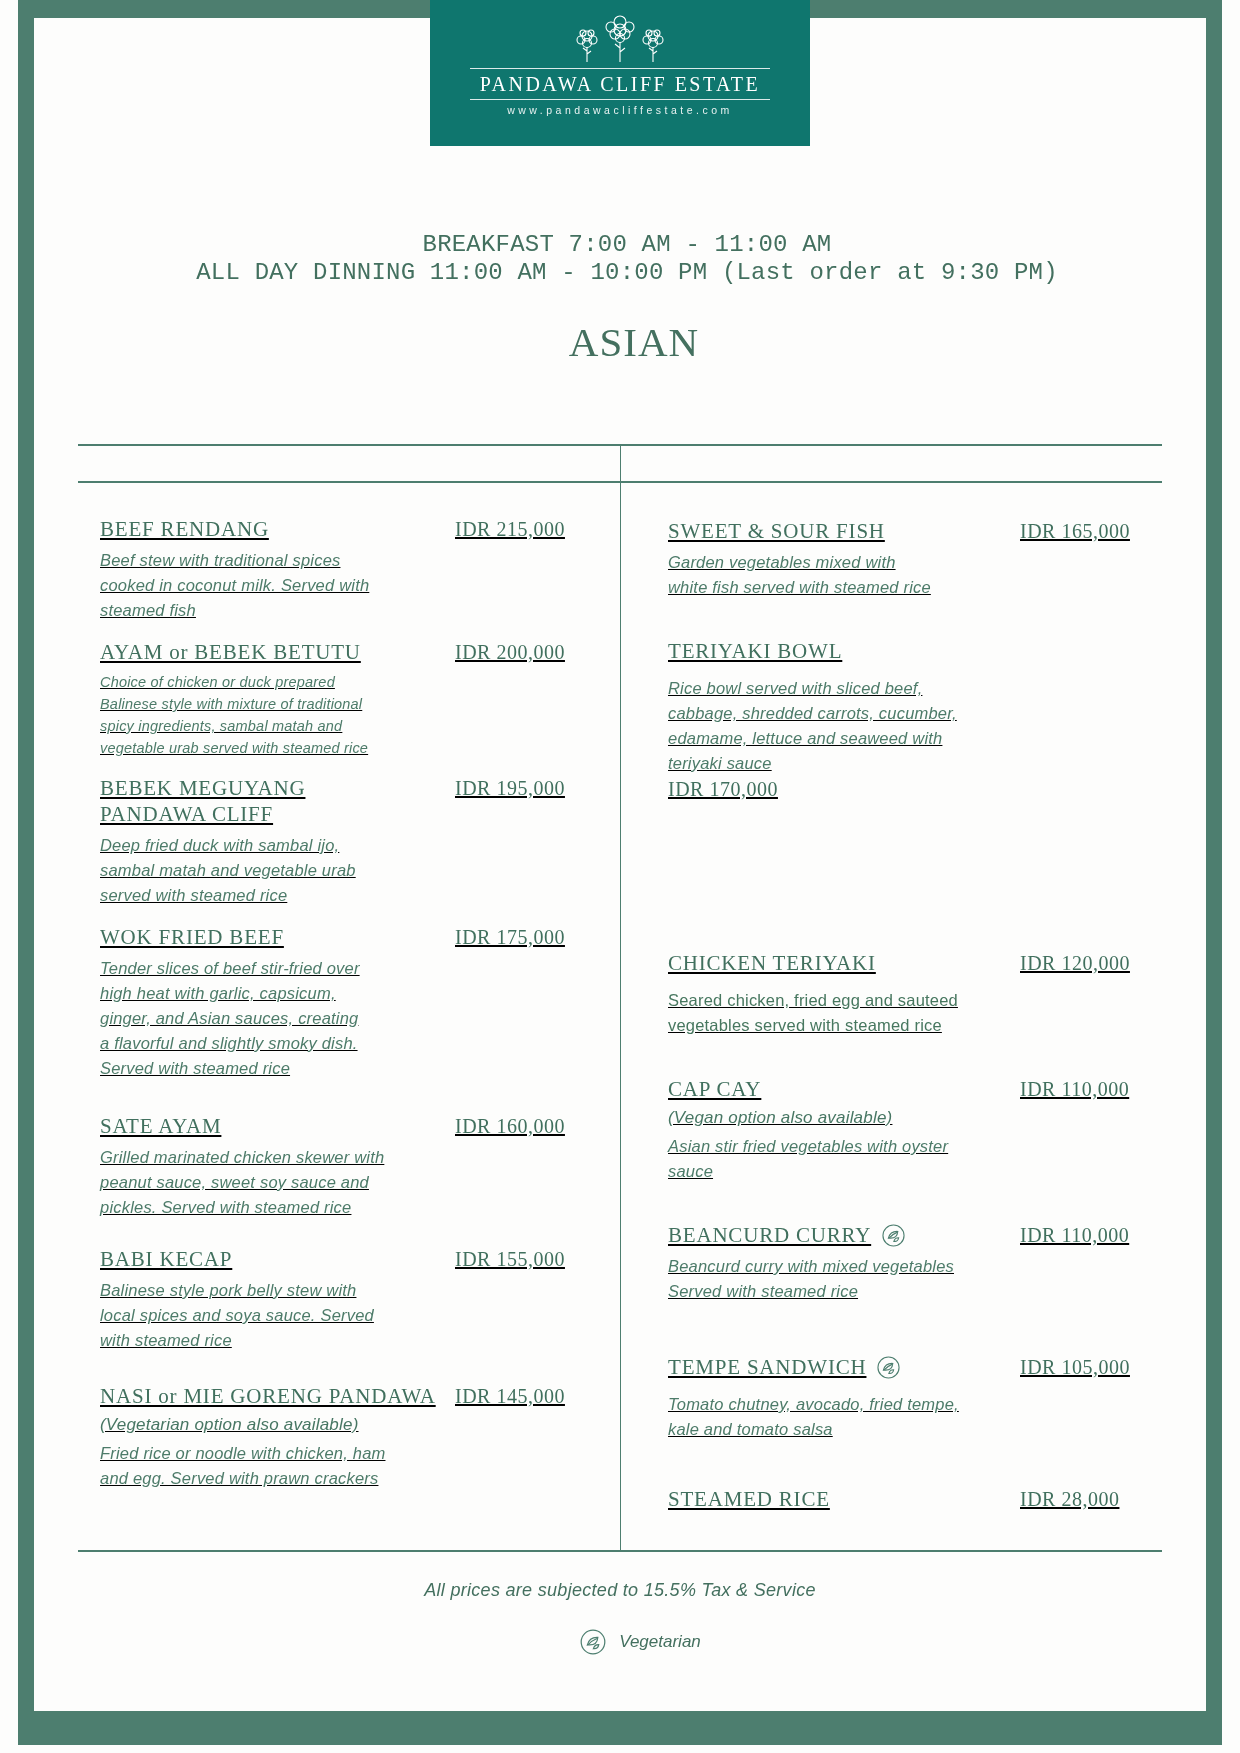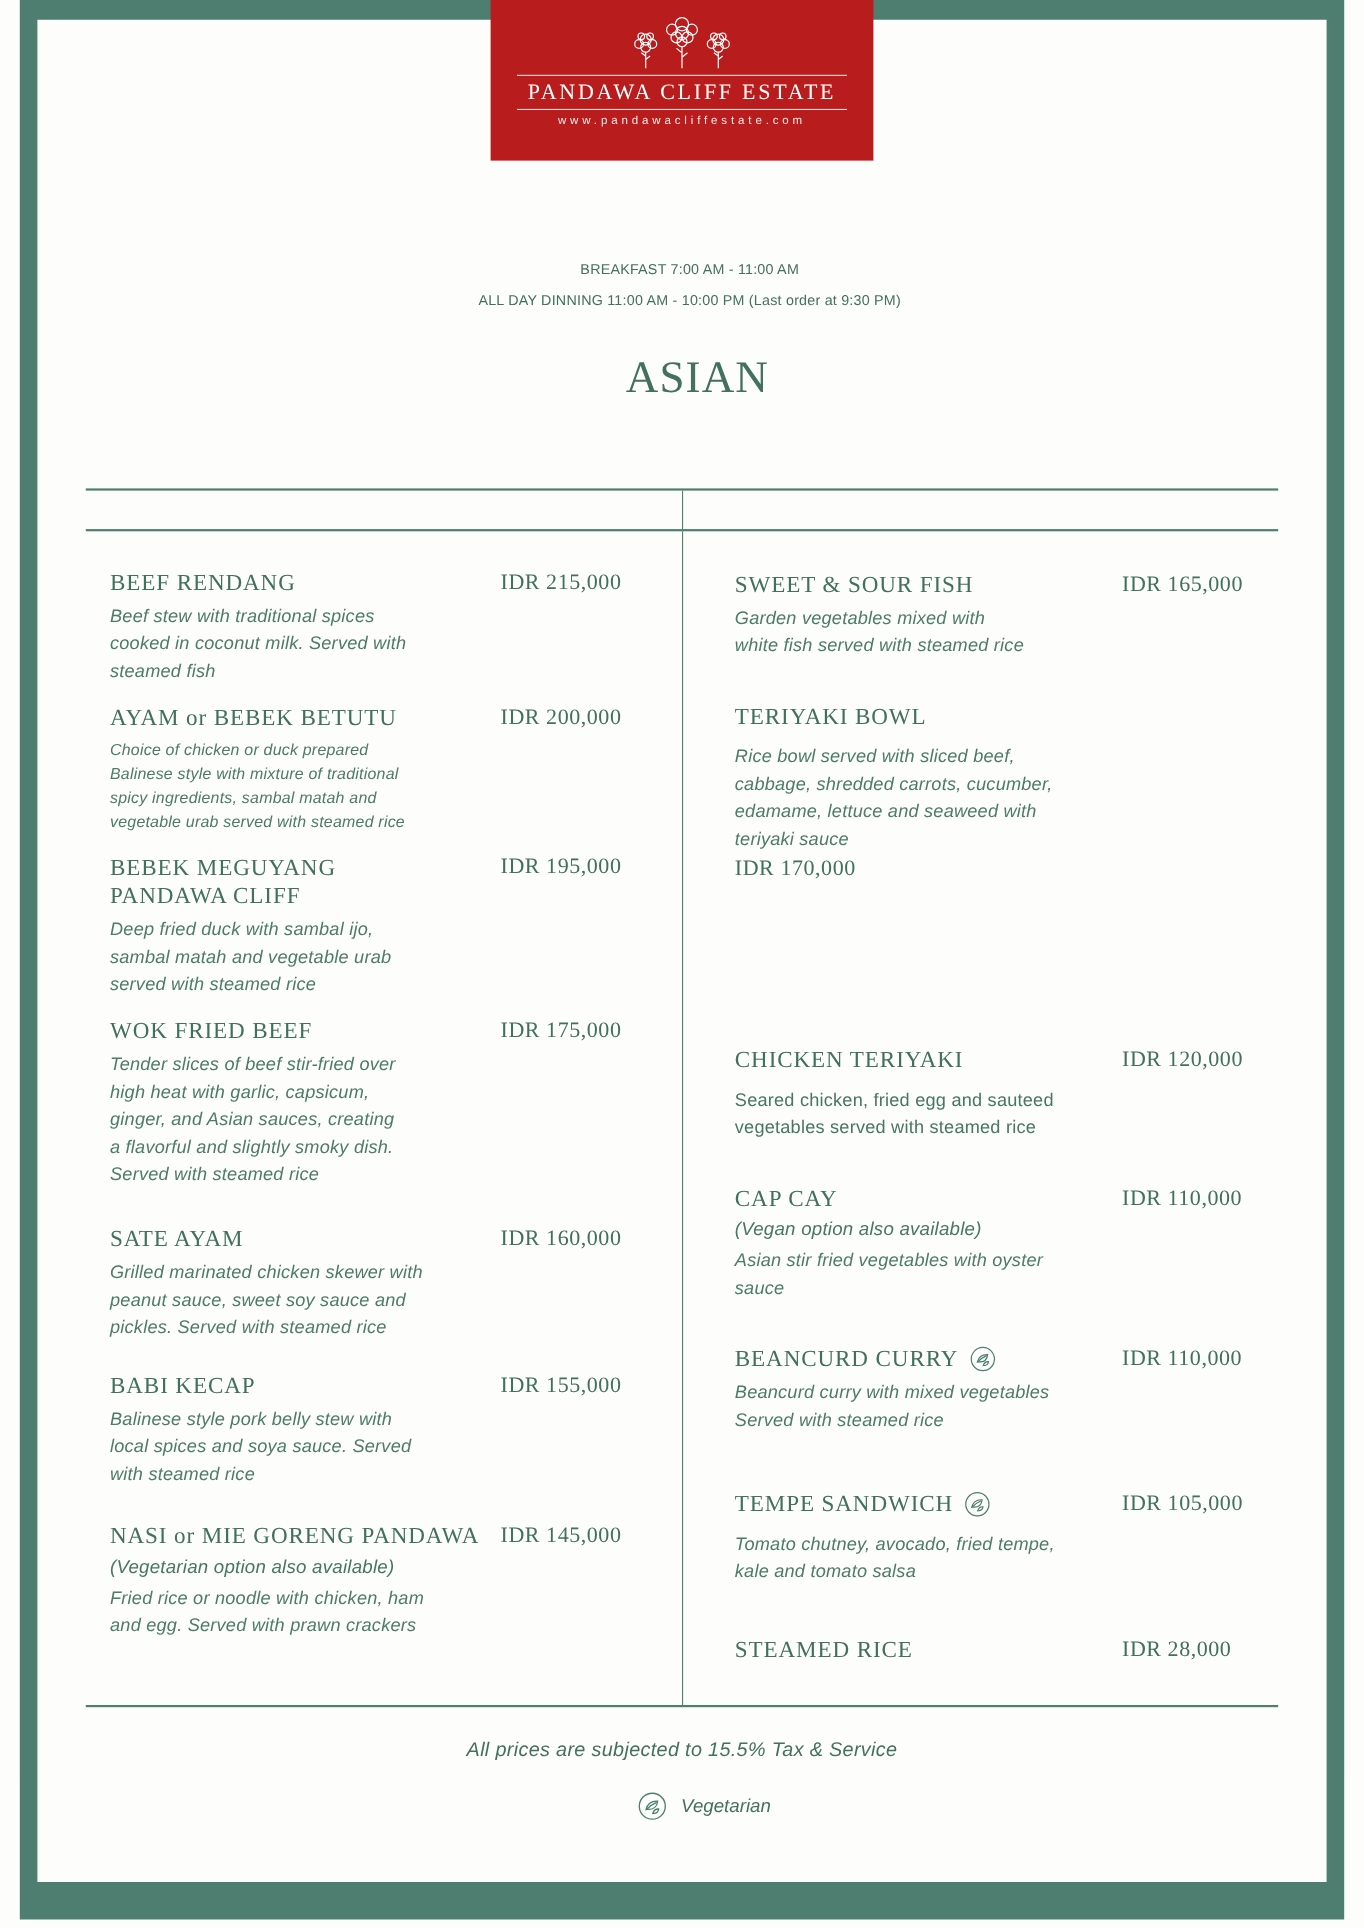--- a/index.html
+++ b/index.html
@@ -10,61 +10,61 @@
   }
   
   .frame {
     position:absolute; left:18px; right:18px; top:0; bottom:8px;
     border:16px solid #4d7e6f; border-top-width:18px; border-bottom-width:34px;
     pointer-events:none;
   }
   
   .banner {
     position:absolute; top:0; left:50%; transform:translateX(-50%);
-    width:348px; height:146px; background:#b91c1c; color:#fff;
+    width:380px; height:146px; background:#0f766e; color:#fff;
     display:flex; flex-direction:column; align-items:center;
   }
   .banner svg.trees { margin-top:10px; }
   .banner .rule-line { width:300px; height:1px; background:rgba(255,255,255,.85); }
   .brand-name {
     font-family:"Liberation Serif", serif; font-size:20px; letter-spacing:2.5px;
     margin:4px 0 3px 0; white-space:nowrap;
   }
   .brand-site {
     font-size:10.5px; letter-spacing:3.5px; margin-top:4px; color:rgba(255,255,255,.9);
     white-space:nowrap;
   }
   
   .service-heading {
     position:absolute; top:186px; left:0; right:0; text-align:center;
     font-family:"Liberation Serif", serif; font-size:23px; letter-spacing:1.5px;
     color:#3e6c5c;
   }
   .service-lines {
     position:absolute; top:231px; left:14px; right:0; text-align:center;
-    font-size:13px; line-height:28px; color:#43705f; letter-spacing:.2px;
+    font-size:24px; line-height:28px; color:#43705f; letter-spacing:.2px;font-family:Liberation Mono, monospace;
   }
   
   .menu-title {
     position:absolute; top:318px; left:0; right:0; text-align:center;
     font-family:"Liberation Serif", serif; font-size:41px; letter-spacing:1px;
     color:#44705f;
     padding-left:28px;
   }
   
   .menu-table {
     position:absolute; left:78px; right:78px; top:444px; height:1108px;
     border-top:2px solid #4d7e6f; border-bottom:2px solid #4d7e6f;
     display:flex; flex-direction:column; box-sizing:border-box;
   }
   .header-row { height:80px; border-bottom:2px solid #4d7e6f; display:flex; }
   .header-row .cell { flex:1 1 50%; }
   .body-row { flex:1 1 auto; display:flex; align-items:stretch; }
   .cell-right { border-left:1.5px solid #4d7e6f; }
-  .col { flex:1 1 50%; box-sizing:border-box; }
+  .col { flex:1 1 50%; box-sizing:border-box;text-decoration:underline; }
   .col-left  { padding:33px 45px 0 22px; }
   .col-right { padding:35px 22px 0 47px; }
   
   .menu-item { display:flex; align-items:flex-start; }
   .dish-main { flex:1 1 auto; min-width:0; }
   .name-row { display:flex; align-items:center; }
   .dish-name {
     font-family:"Liberation Serif", serif; font-size:21px; line-height:26px;
     letter-spacing:.8px; color:#41705e; white-space:pre-line;
   }

